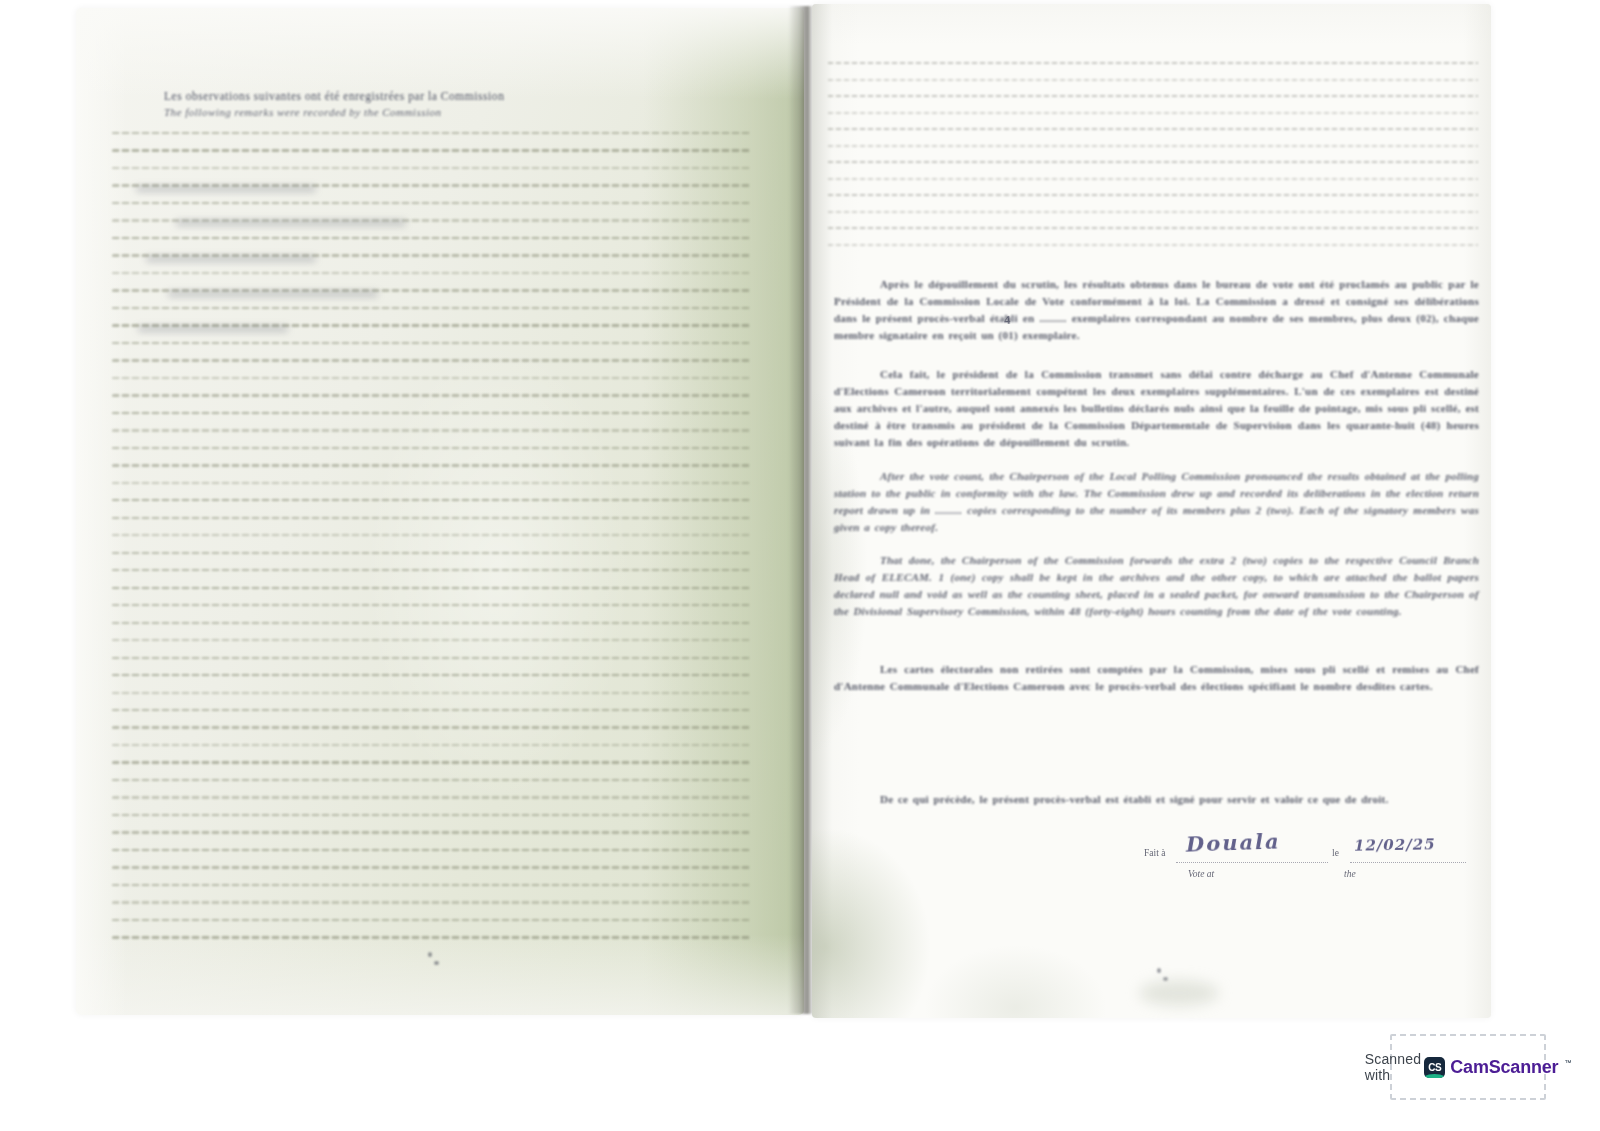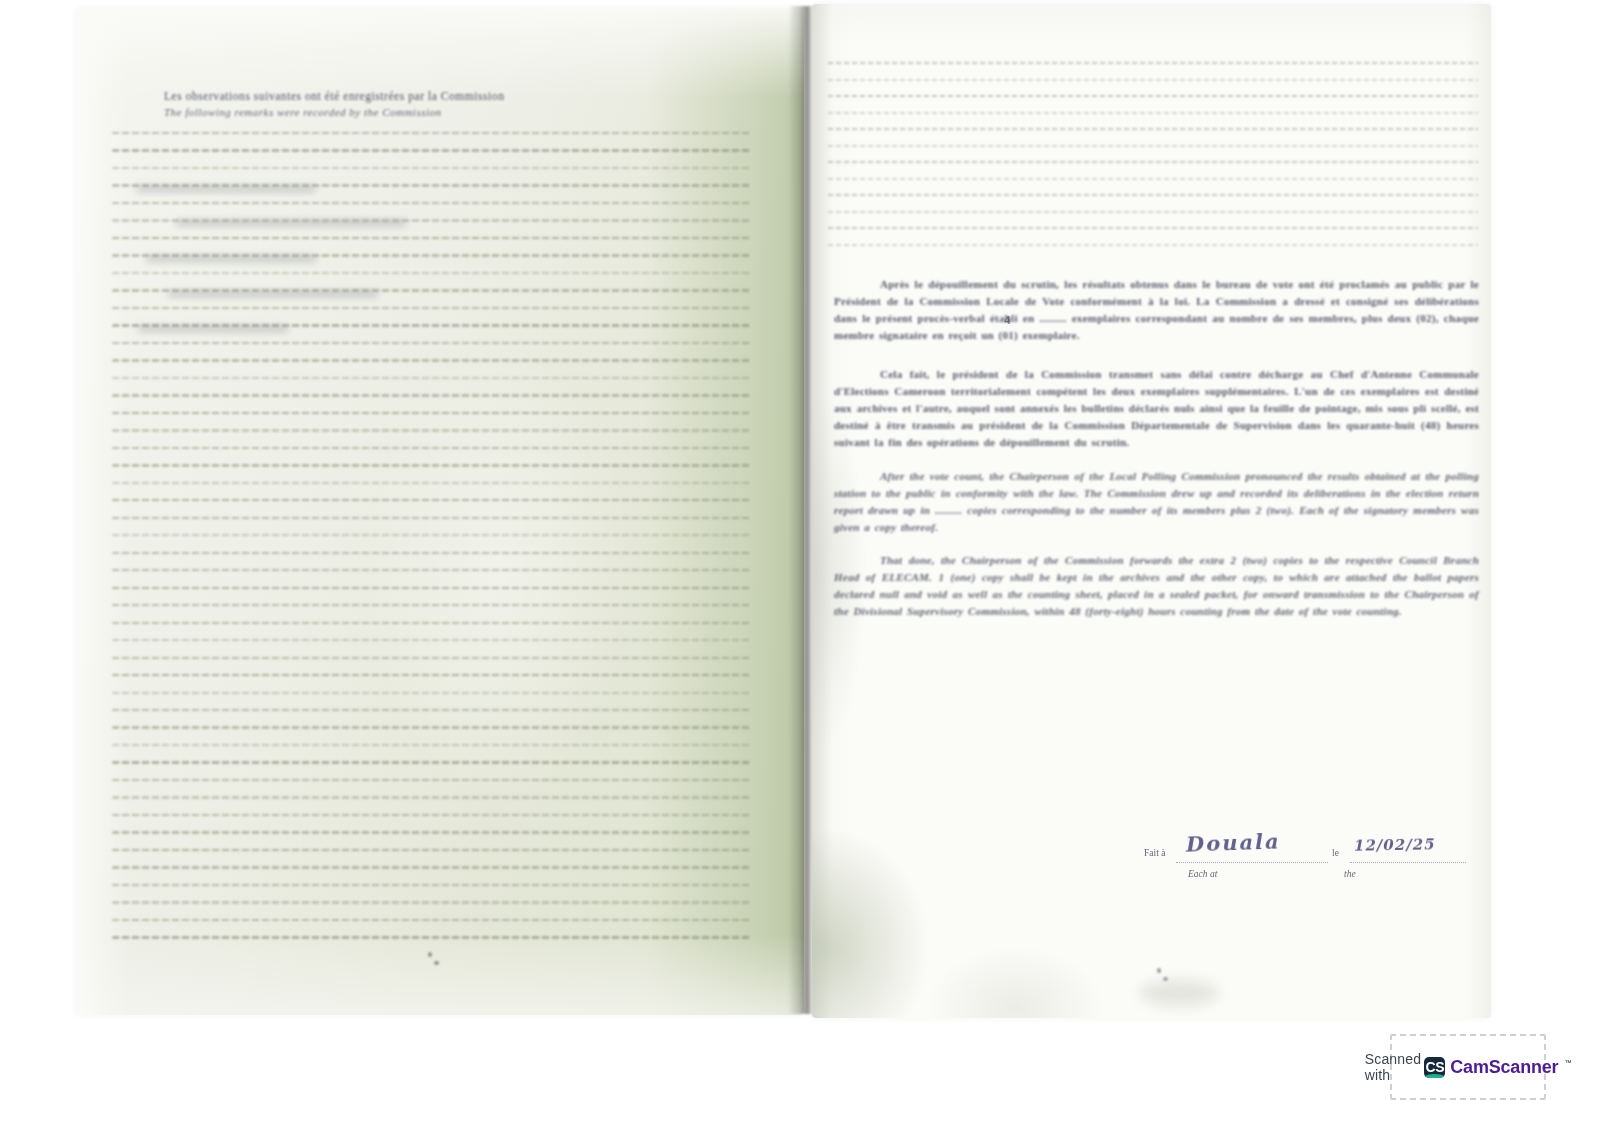--- a/index.html
+++ b/index.html
@@ -104,21 +104,21 @@
     border:2px dashed #cdd1d7;border-radius:2px;
     display:flex;flex-direction:row;align-items:center;justify-content:center;gap:3px;
     font-family:"Liberation Sans",sans-serif;
   }
   .badge-line1{font-size:14px;color:#3d444c;letter-spacing:0.2px;}
   .badge-row{display:flex;align-items:center;gap:5px;}
   .cs-logo{
     position:relative;width:21px;height:21px;border-radius:5px;background:#16283c;
     display:flex;align-items:center;justify-content:center;overflow:hidden;flex:0 0 auto;
   }
-  .cs-logo .cs-txt{color:#fff;font-weight:bold;font-size:14px;letter-spacing:-0.5px;position:relative;z-index:2;}
+  .cs-logo .cs-txt{color:#fff;font-weight:bold;font-size:10px;letter-spacing:-0.5px;position:relative;z-index:2;}
   .cs-logo::after{
     content:"";position:absolute;left:-4px;right:-4px;bottom:-5px;height:9px;
     border-radius:50% 50% 0 0 / 90% 90% 0 0;background:#1db387;z-index:1;
   }
   .badge-brand{font-size:18px;font-weight:bold;color:#4c1d95;letter-spacing:-0.2px;}
   .tm{font-size:7px;color:#16283c;margin-left:1px;position:relative;top:-5px;}
 </style>
 </head>
 <body>
 
@@ -205,32 +205,34 @@
         <div class="rline"></div>
         <div class="rline"></div>
         <div class="rline"></div>
       </div>
 
     <div class="paras">
       <p class="para fr" style="top:272px">Après le dépouillement du scrutin, les résultats obtenus dans le bureau de vote ont été proclamés au public par le Président de la Commission Locale de Vote conformément à la loi. La Commission a dressé et consigné ses délibérations dans le présent procès-verbal établi en ......... exemplaires correspondant au nombre de ses membres, plus deux (02), chaque membre signataire en reçoit un (01) exemplaire.</p>
       <p class="para fr" style="top:362px">Cela fait, le président de la Commission transmet sans délai contre décharge au Chef d'Antenne Communale d'Elections Cameroon territorialement compétent les deux exemplaires supplémentaires. L'un de ces exemplaires est destiné aux archives et l'autre, auquel sont annexés les bulletins déclarés nuls ainsi que la feuille de pointage, mis sous pli scellé, est destiné à être transmis au président de la Commission Départementale de Supervision dans les quarante-huit (48) heures suivant la fin des opérations de dépouillement du scrutin.</p>
       <p class="para en" style="top:464px">After the vote count, the Chairperson of the Local Polling Commission pronounced the results obtained at the polling station to the public in conformity with the law. The Commission drew up and recorded its deliberations in the election return report drawn up in ......... copies corresponding to the number of its members plus 2 (two). Each of the signatory members was given a copy thereof.</p>
       <p class="para en" style="top:548px">That done, the Chairperson of the Commission forwards the extra 2 (two) copies to the respective Council Branch Head of ELECAM. 1 (one) copy shall be kept in the archives and the other copy, to which are attached the ballot papers declared null and void as well as the counting sheet, placed in a sealed packet, for onward transmission to the Chairperson of the Divisional Supervisory Commission, within 48 (forty-eight) hours counting from the date of the vote counting.</p>
+      <p class="para fr" style="top:657px">Les cartes électorales non retirées sont comptées par la Commission, mises sous pli scellé et remises au Chef d'Antenne Communale d'Elections Cameroon avec le procès-verbal des élections spécifiant le nombre desdites cartes.</p>
+      <p class="para fr" style="top:787px">De ce qui précède, le présent procès-verbal est établi et signé pour servir et valoir ce que de droit.</p>
     </div>
 
     <div class="blank-mark">4</div>
 
     <div class="signature">
       <span class="sig-print fait">Fait à</span>
       <span class="sig-line line-place"></span>
       <span class="hand place">Douala</span>
       <span class="sig-print le">le</span>
       <span class="sig-line line-date"></span>
       <span class="hand date">12/02/25</span>
-      <span class="sig-print done-at">Each at</span>
+      <span class="sig-print done-at">Vote at</span>
       <span class="sig-print the">the</span>
     </div>
 
     <div class="pagenum pagenum-right">
       <div class="dot"></div>
       <div class="dot d2"></div>
       <div class="blob"></div>
     </div>
   </div>
 

